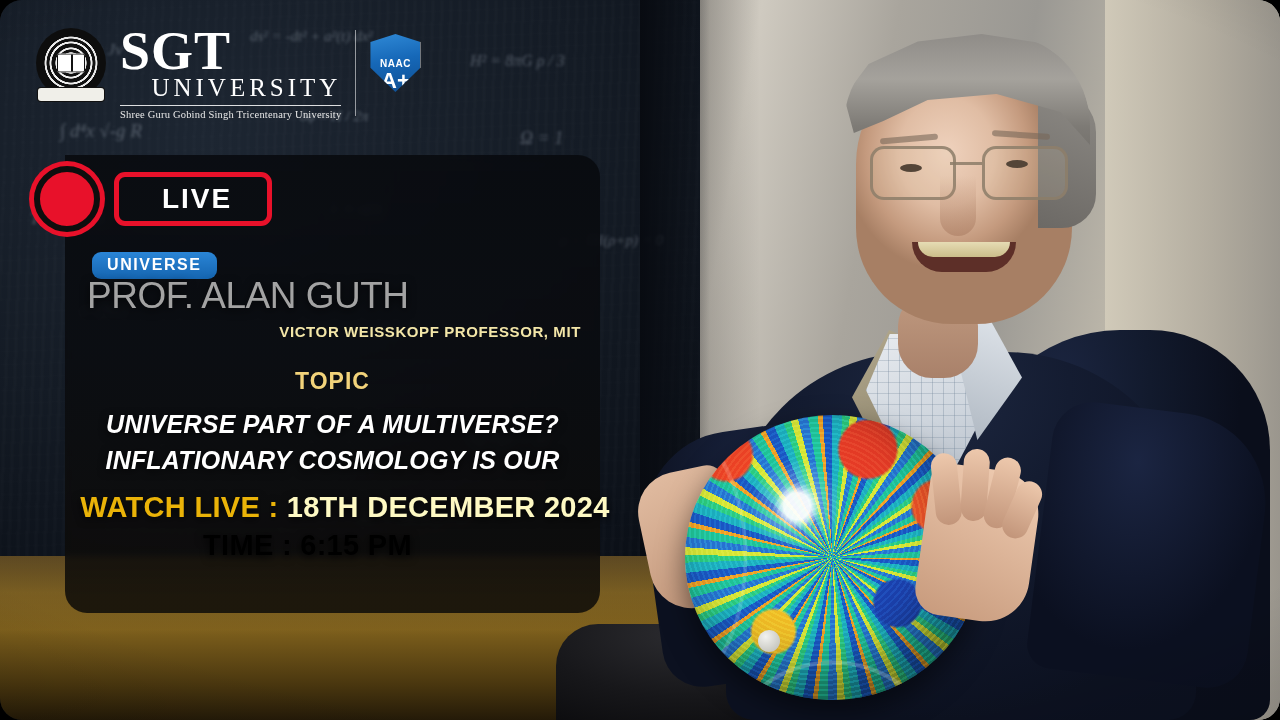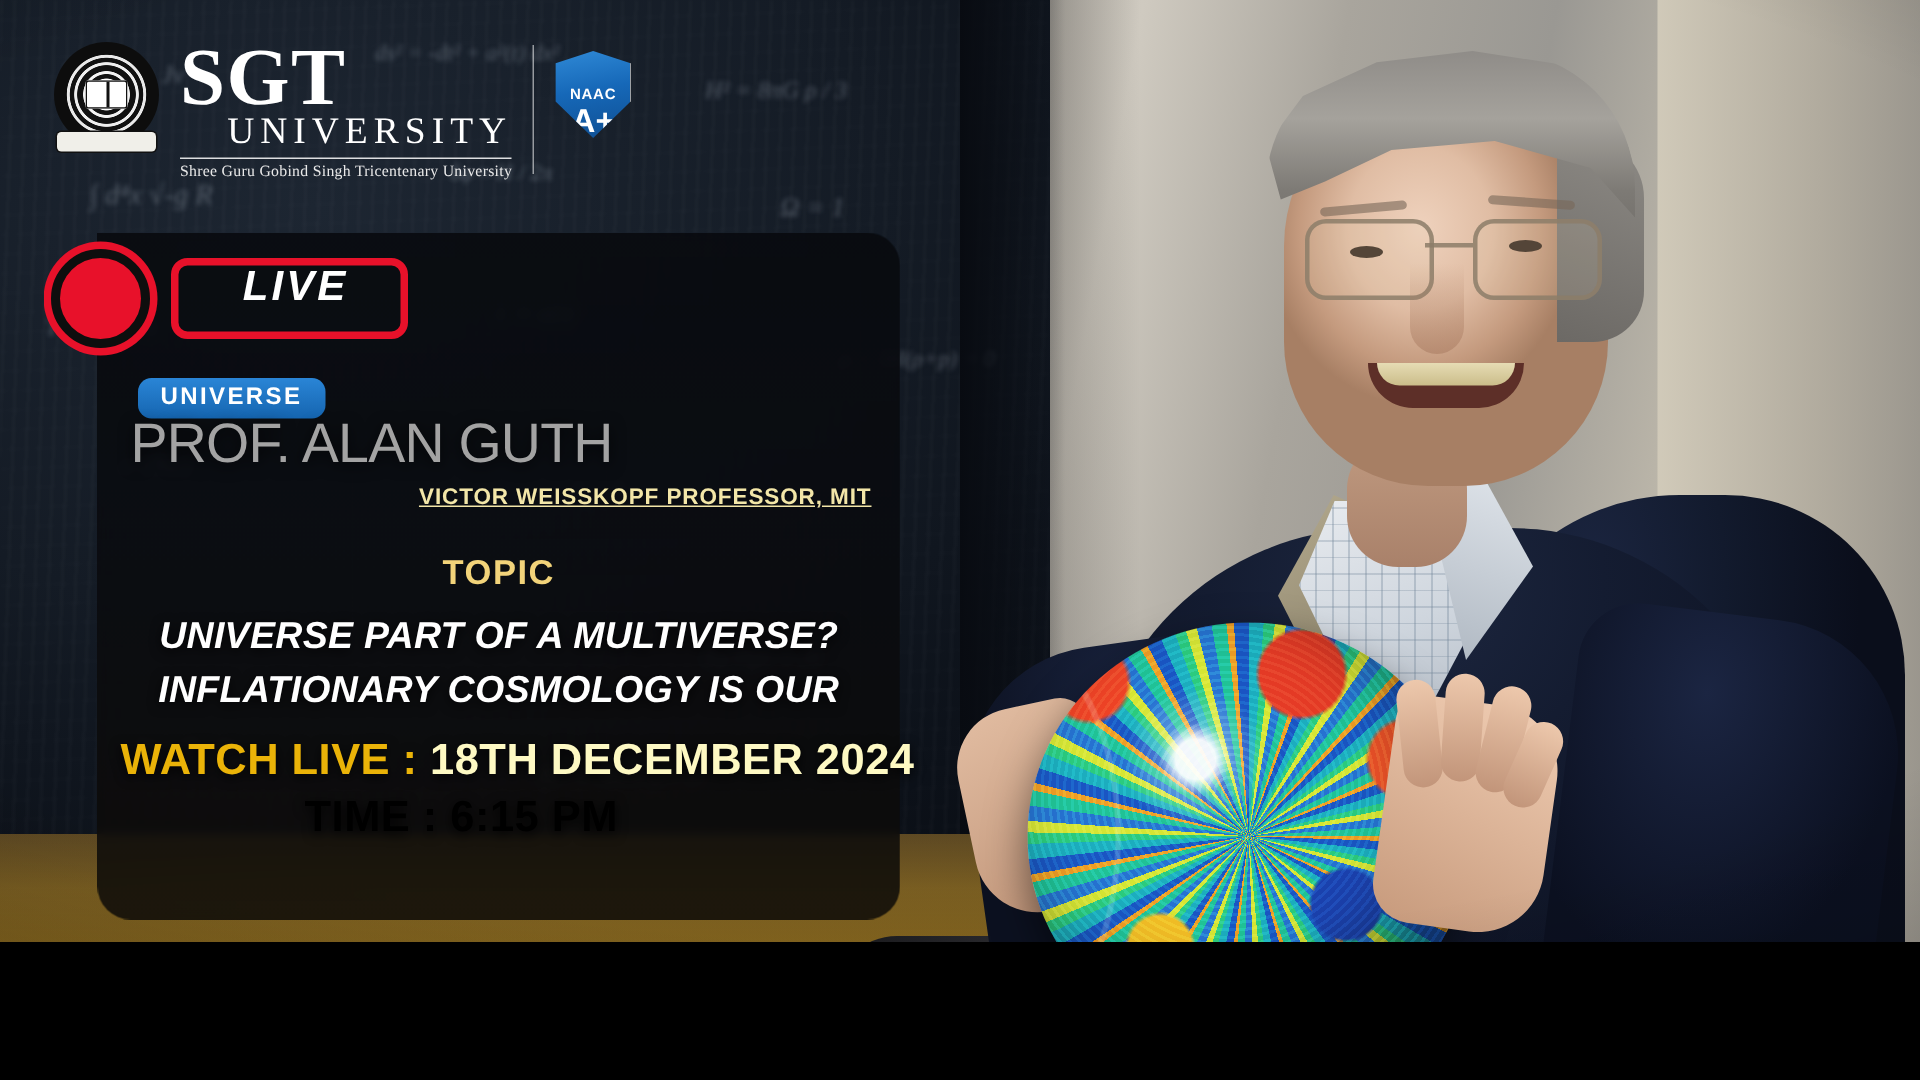--- a/index.html
+++ b/index.html
@@ -5,23 +5,24 @@
 <style>
   html,body{margin:0;padding:0;background:#000;}
   body{
     font-family:"Liberation Sans", sans-serif;
     -webkit-font-smoothing:antialiased;
   }
 
   .stage{
     position:relative;
     width:1280px;
-    height:628px;
+    height:720px;
     overflow:hidden;
     background:#0d1117;
+    border-radius:22px;
   }
 
   
   .photo{position:absolute;inset:0;overflow:hidden;}
 
   
   .wall{
     position:absolute;left:640px;top:0;width:640px;height:720px;
     background:
       linear-gradient(100deg,#b9b5ad 0%,#cfcac0 16%,#a9a59d 34%,#9a9893 52%,#c2bcae 72%,#cdc6b6 88%,#b3ada1 100%);
@@ -288,23 +289,22 @@
   .live{position:absolute;left:34px;top:166px;display:flex;align-items:center;}
   .live-dot{
     width:54px;height:54px;border-radius:50%;
     background:#e8112a;border:6px solid #0e0e0e;
     box-shadow:0 0 0 5px #e8112a;
     flex:0 0 auto;
   }
   .live-box{
     margin-left:14px;height:44px;min-width:112px;
     border:5px solid #e8112a;border-radius:11px;
-    display:flex;align-items:flex-start;justify-content:center;
+    display:flex;align-items:center;justify-content:center;
     padding:0 14px 0 22px;
-    font-style:italic;
   }
   .live-box span{
     color:#fff;font-weight:700;font-size:28px;letter-spacing:2px;line-height:1;
   }
 
   
   .panel{
     position:absolute;left:65px;top:155px;width:535px;height:458px;
     background:linear-gradient(180deg,rgba(8,10,14,.88) 0%,rgba(10,12,16,.90) 42%,rgba(14,12,9,.86) 100%);
     border-radius:0 22px 22px 22px;
@@ -319,21 +319,21 @@
   }
   .pill span{color:#fff;font-weight:700;font-size:16px;letter-spacing:1.6px;line-height:1;}
 
   .speaker{
     position:absolute;left:22px;top:122px;width:494px;
     color:#a3a3a3;font-weight:400;font-size:37px;letter-spacing:-.5px;line-height:1.04;
     text-shadow:0 2px 10px rgba(0,0,0,.8);
   }
   .speaker-sub{
     position:absolute;left:0;top:168px;width:516px;text-align:right;
-    color:#f3e6a8;font-weight:700;font-size:15px;letter-spacing:.6px;text-decoration:underline;
+    color:#f3e6a8;font-weight:700;font-size:15px;letter-spacing:.6px;
   }
 
   .topic-label{
     position:absolute;left:0;top:213px;width:535px;text-align:center;
     color:#f2d37a;font-weight:700;font-size:23px;letter-spacing:1px;
   }
   .topic-text{
     position:absolute;left:20px;top:252px;width:495px;text-align:center;
     color:#fff;font-weight:700;font-style:italic;font-size:25px;line-height:1.42;
     letter-spacing:.2px;text-shadow:0 2px 8px rgba(0,0,0,.8);

